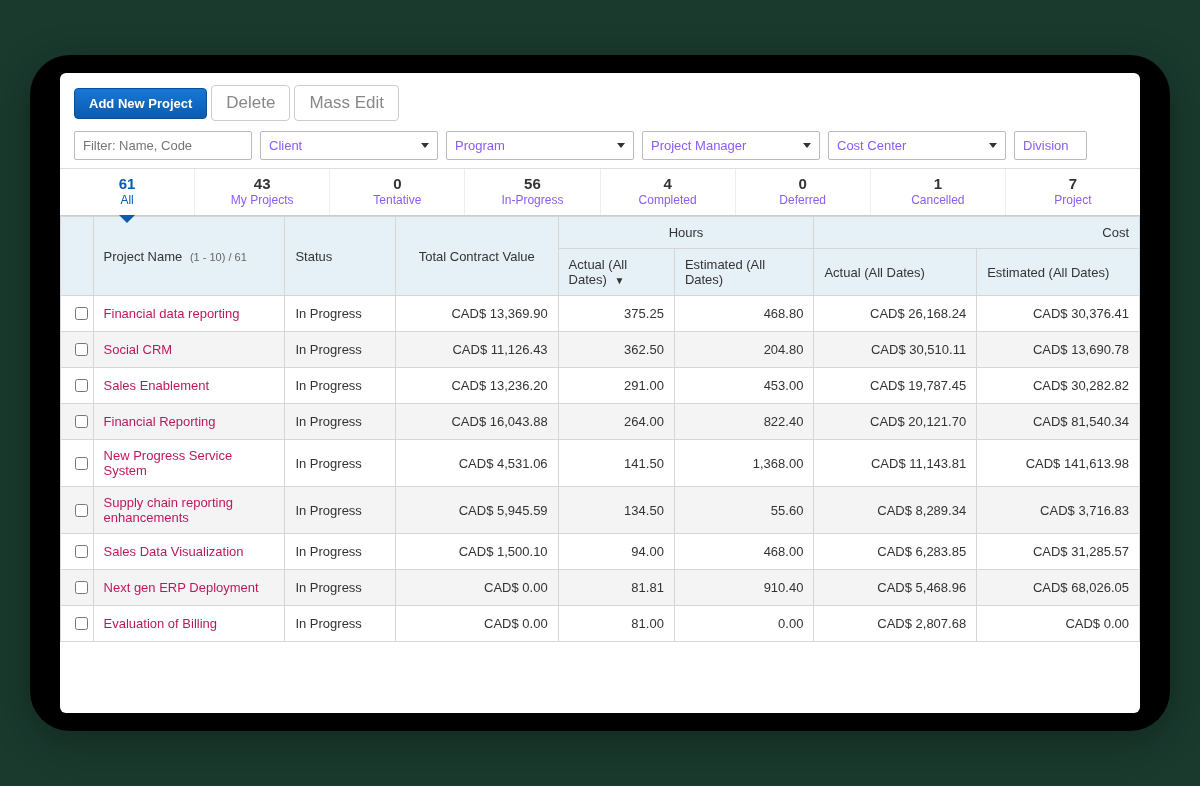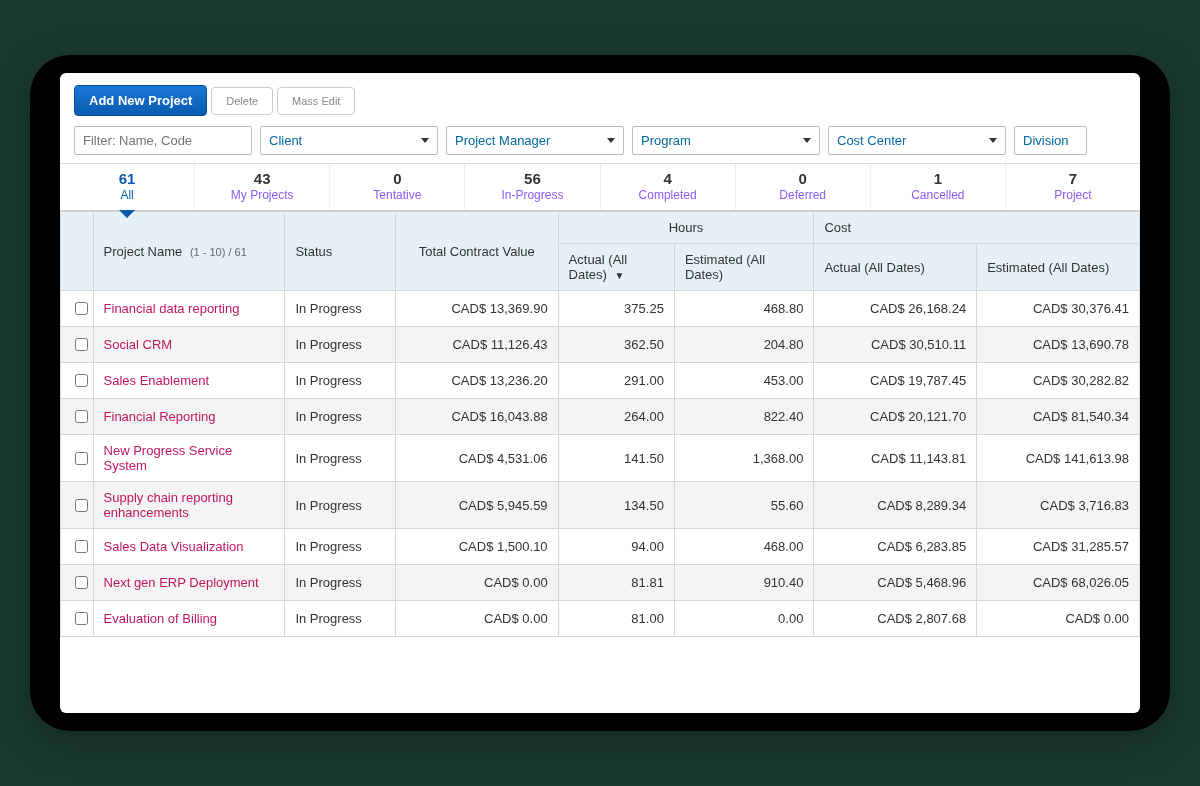--- a/index.html
+++ b/index.html
@@ -46,21 +46,21 @@
     font-weight: bold;
     font-size: 13px;
     cursor: pointer;
   }
   .btn-secondary {
     background: #fff;
     color: #888;
     border: 1px solid #ccc;
     border-radius: 4px;
     padding: 7px 14px;
-    font-size: 11px;
+    font-size: 17px;
     cursor: pointer;
   }
   .filter-row {
     padding: 0 14px 8px;
     display: flex;
     gap: 8px;
   }
   .filter-input, .filter-select {
     border: 1px solid #bbb;
     border-radius: 2px;
@@ -68,21 +68,21 @@
     font-size: 13px;
     background: #fff;
     position: relative;
   }
   .filter-input { width: 160px; color:#999; }
   .filter-select {
     display: flex;
     justify-content: space-between;
     align-items: center;
     cursor: pointer;
-    color: #0369a1;
+    color: #8b5cf6;
   }
   .filter-select .caret {
     width: 0; height: 0;
     border-left: 4px solid transparent;
     border-right: 4px solid transparent;
     border-top: 5px solid #333;
     margin-left: 8px;
   }
   .sel-client { width: 160px; }
   .sel-program { width: 170px; }
@@ -168,26 +168,26 @@
       <button class="btn-secondary">Delete</button>
       <button class="btn-secondary">Mass Edit</button>
     </div>
 
     <div class="filter-row">
       <input class="filter-input" placeholder="Filter: Name, Code" style="">
       <div class="filter-select sel-client">
         <span>Client</span>
         <span class="caret"></span>
       </div>
+      <div class="filter-select sel-program">
+        <span>Program</span>
+        <span class="caret"></span>
+      </div>
       <div class="filter-select sel-pm">
         <span>Project Manager</span>
-        <span class="caret"></span>
-      </div>
-      <div class="filter-select sel-program">
-        <span>Program</span>
         <span class="caret"></span>
       </div>
       <div class="filter-select sel-cc">
         <span>Cost Center</span>
         <span class="caret"></span>
       </div>
       <div class="filter-select sel-div">
         <span>Division</span>
       </div>
     </div>
@@ -218,21 +218,21 @@
         <thead>
           <tr>
             <th rowspan="2" class="col-check"></th>
             <th rowspan="2">
               <span>Project Name</span>
               <span class="range">(1 - 10) / 61</span>
             </th>
             <th rowspan="2">Status</th>
             <th rowspan="2" class="col-tcv" style="text-align:center">Total Contract Value</th>
             <th colspan="2" style="text-align:center">Hours</th>
-            <th colspan="2" style="text-align:left">Cost</th>
+            <th colspan="2" style="text-align:right">Cost</th>
           </tr>
           <tr>
             <th class="hdr-sub">
               <span>Actual (All Dates)</span>
               <span class="sort-ind">▼</span>
             </th>
             <th class="hdr-sub">Estimated (All Dates)</th>
             <th class="hdr-sub">Actual (All Dates)</th>
             <th class="hdr-sub">Estimated (All Dates)</th>
           </tr>

